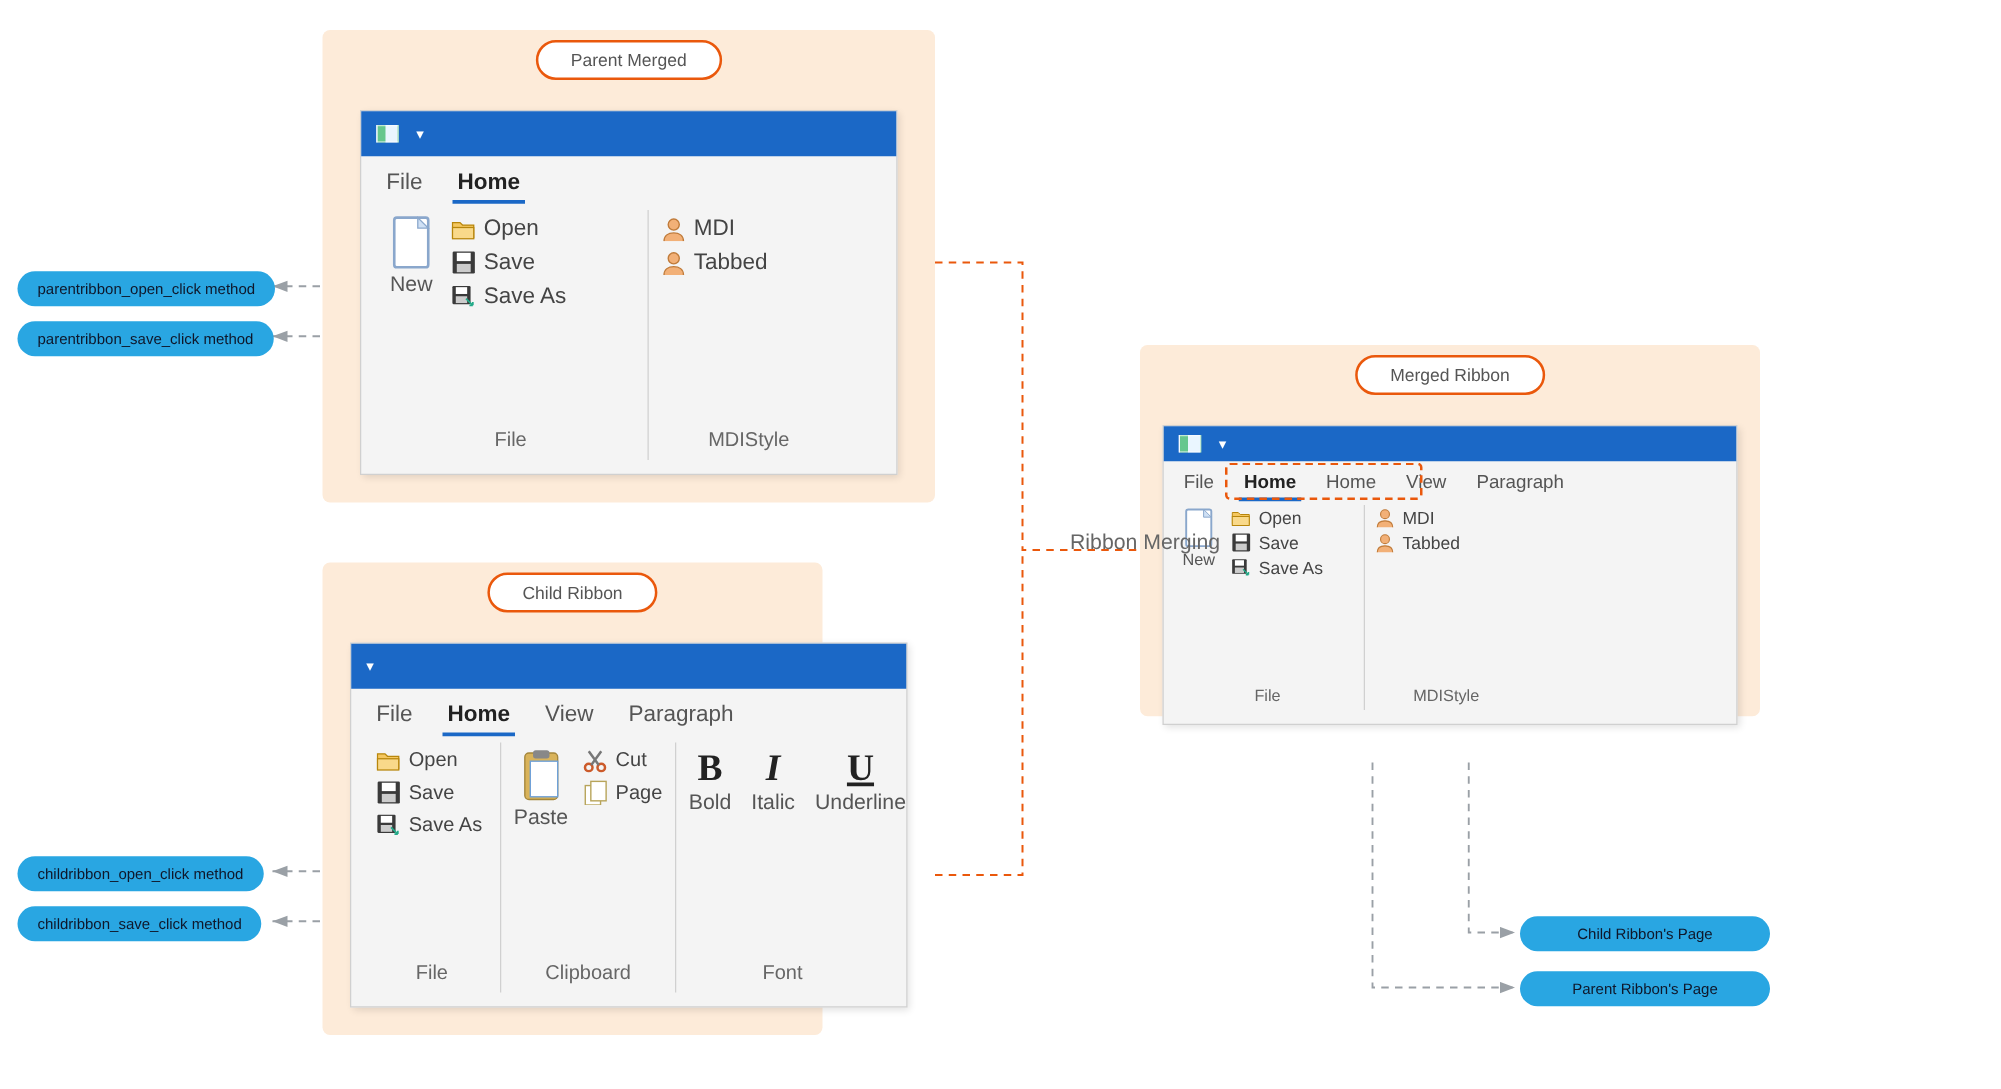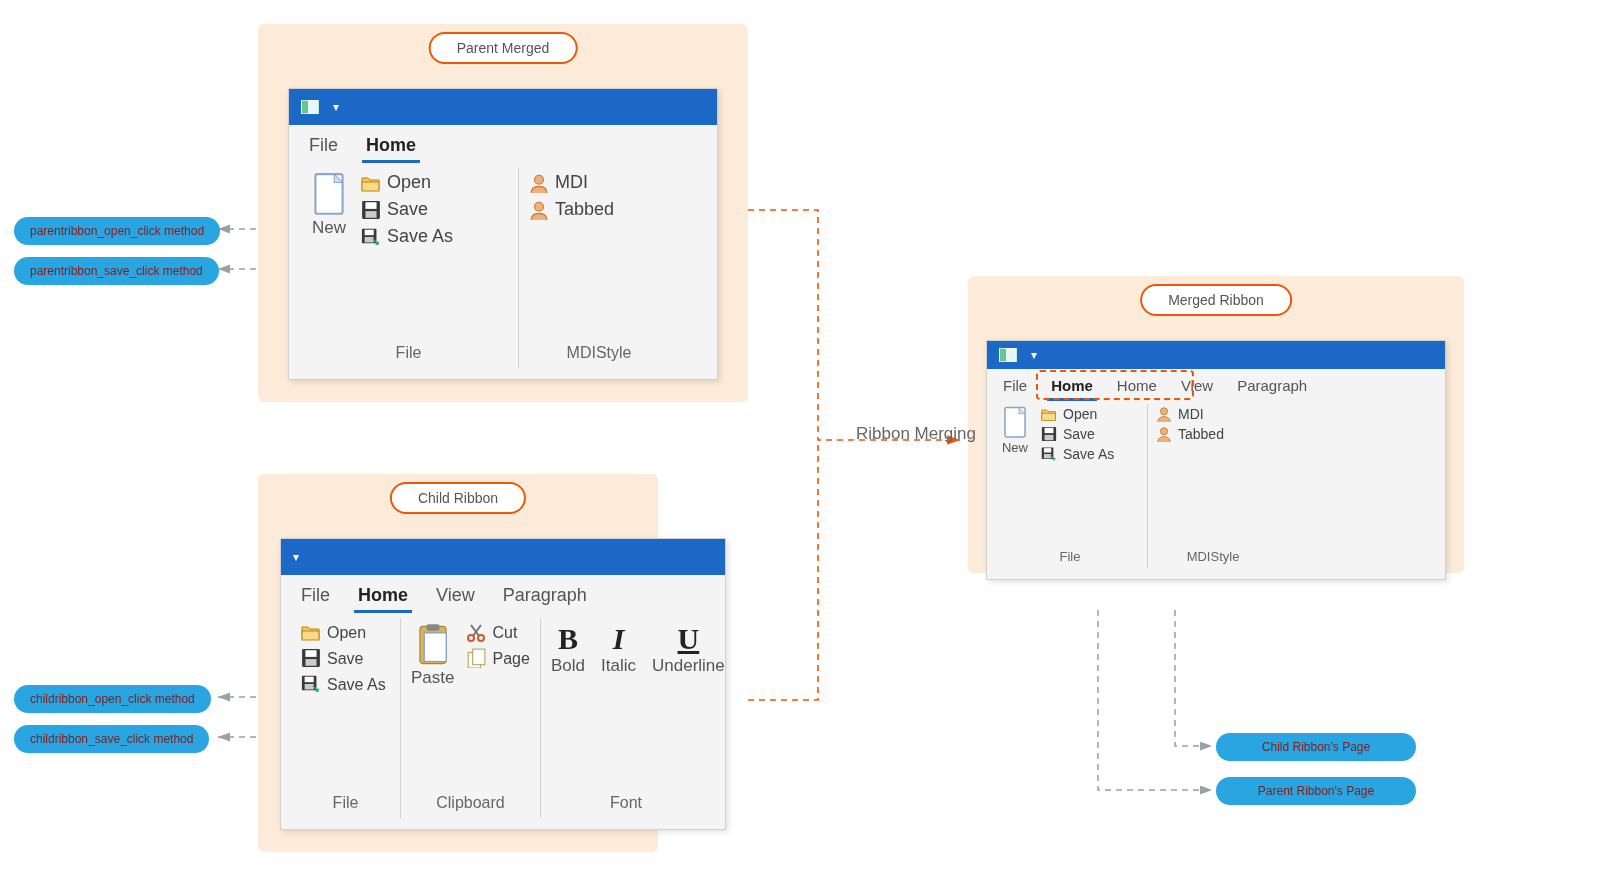--- a/index.html
+++ b/index.html
@@ -9,21 +9,21 @@
     --blue:#29A6E2;
     --ribbon-blue:#1B68C6;
     --ribbon-bg:#F4F4F4;
     --text:#4A4A4A;
     --sep:#D0D0D0;
   }
   html,body{margin:0;padding:0;width:1601px;height:871px;font-family:'Segoe UI',Arial,sans-serif;color:var(--text);background:#fff;position:relative}
   *{box-sizing:border-box}
   .panel{position:absolute;background:var(--peach);border-radius:6px}
   .caption{position:absolute;background:#fff;border:2px solid var(--orange-border);border-radius:999px;padding:6px 26px;font-size:14px;color:#555;left:50%;transform:translateX(-50%);white-space:nowrap}
-  .tag{position:absolute;background:var(--blue);color:#7f1d1d;font-size:12px;border-radius:999px;padding:7px 16px;white-space:nowrap}
+  .tag{position:absolute;background:var(--blue);color:#0f172a;font-size:12px;border-radius:999px;padding:7px 16px;white-space:nowrap}
   
   .ribbon{position:absolute;background:var(--ribbon-bg);border:1px solid var(--sep);box-shadow:2px 2px 6px rgba(0,0,0,.12)}
   .ribbon .titlebar{height:36px;background:var(--ribbon-blue);display:flex;align-items:center;gap:14px;padding:0 12px}
   .ribbon .titlebar .appicon{width:18px;height:14px;background:linear-gradient(90deg,#66c78e 0 40%,#eaf6ff 40% 100%);border:1px solid rgba(255,255,255,.6)}
   .ribbon .titlebar .tri{color:#fff;font-size:12px}
   .tabs{display:flex;gap:16px;padding:8px 14px 0;font-size:18px;color:#555}
   .tabs .tab{padding:2px 6px 6px;position:relative;cursor:default}
   .tabs .tab.sel{font-weight:600;color:#222}
   .tabs .tab.sel::after{content:"";position:absolute;left:2px;right:2px;bottom:-1px;height:3px;background:var(--ribbon-blue)}
   .groups{display:flex;padding:6px 10px 0}
@@ -180,21 +180,21 @@
                 <span>Tabbed</span>
               </div>
           </div>
         </div>
         <div class="footer">MDIStyle</div>
       </div>
     </div>
   </div>
 </div>
 
-<div class="panel" style="left:258px;top:474px;width:400px;height:378px">
+<div class="panel" style="left:258px;top:450px;width:400px;height:378px">
   <div class="caption" style="top:8px">Child Ribbon</div>
   <div class="ribbon" style="left:22px;top:64px;width:446px;height:292px">
     <div class="titlebar">
       <span class="tri">▾</span>
     </div>
     <div class="tabs">
       <span class="tab">File</span>
       <span class="tab sel">Home</span>
       <span class="tab">View</span>
       <span class="tab">Paragraph</span>
@@ -262,21 +262,21 @@
               <span style="font-family:Georgia,serif;font-weight:700;text-decoration:underline;font-size:30px;color:#222">U</span>
               <span>Underline</span>
             </div>
         </div>
         <div class="footer">Font</div>
       </div>
     </div>
   </div>
 </div>
 
-<div class="panel" style="left:968px;top:276px;width:496px;height:297px">
+<div class="panel" style="left:912px;top:276px;width:496px;height:297px">
   <div class="caption" style="top:8px">Merged Ribbon</div>
   <div class="ribbon small" style="left:18px;top:64px;width:460px;height:240px">
     <div class="titlebar">
       <span class="appicon"></span>
       <span class="tri">▾</span>
     </div>
     <div class="tabs">
       <span class="tab">File</span>
       <span class="tab sel">Home</span>
       <span class="tab">Home</span>

